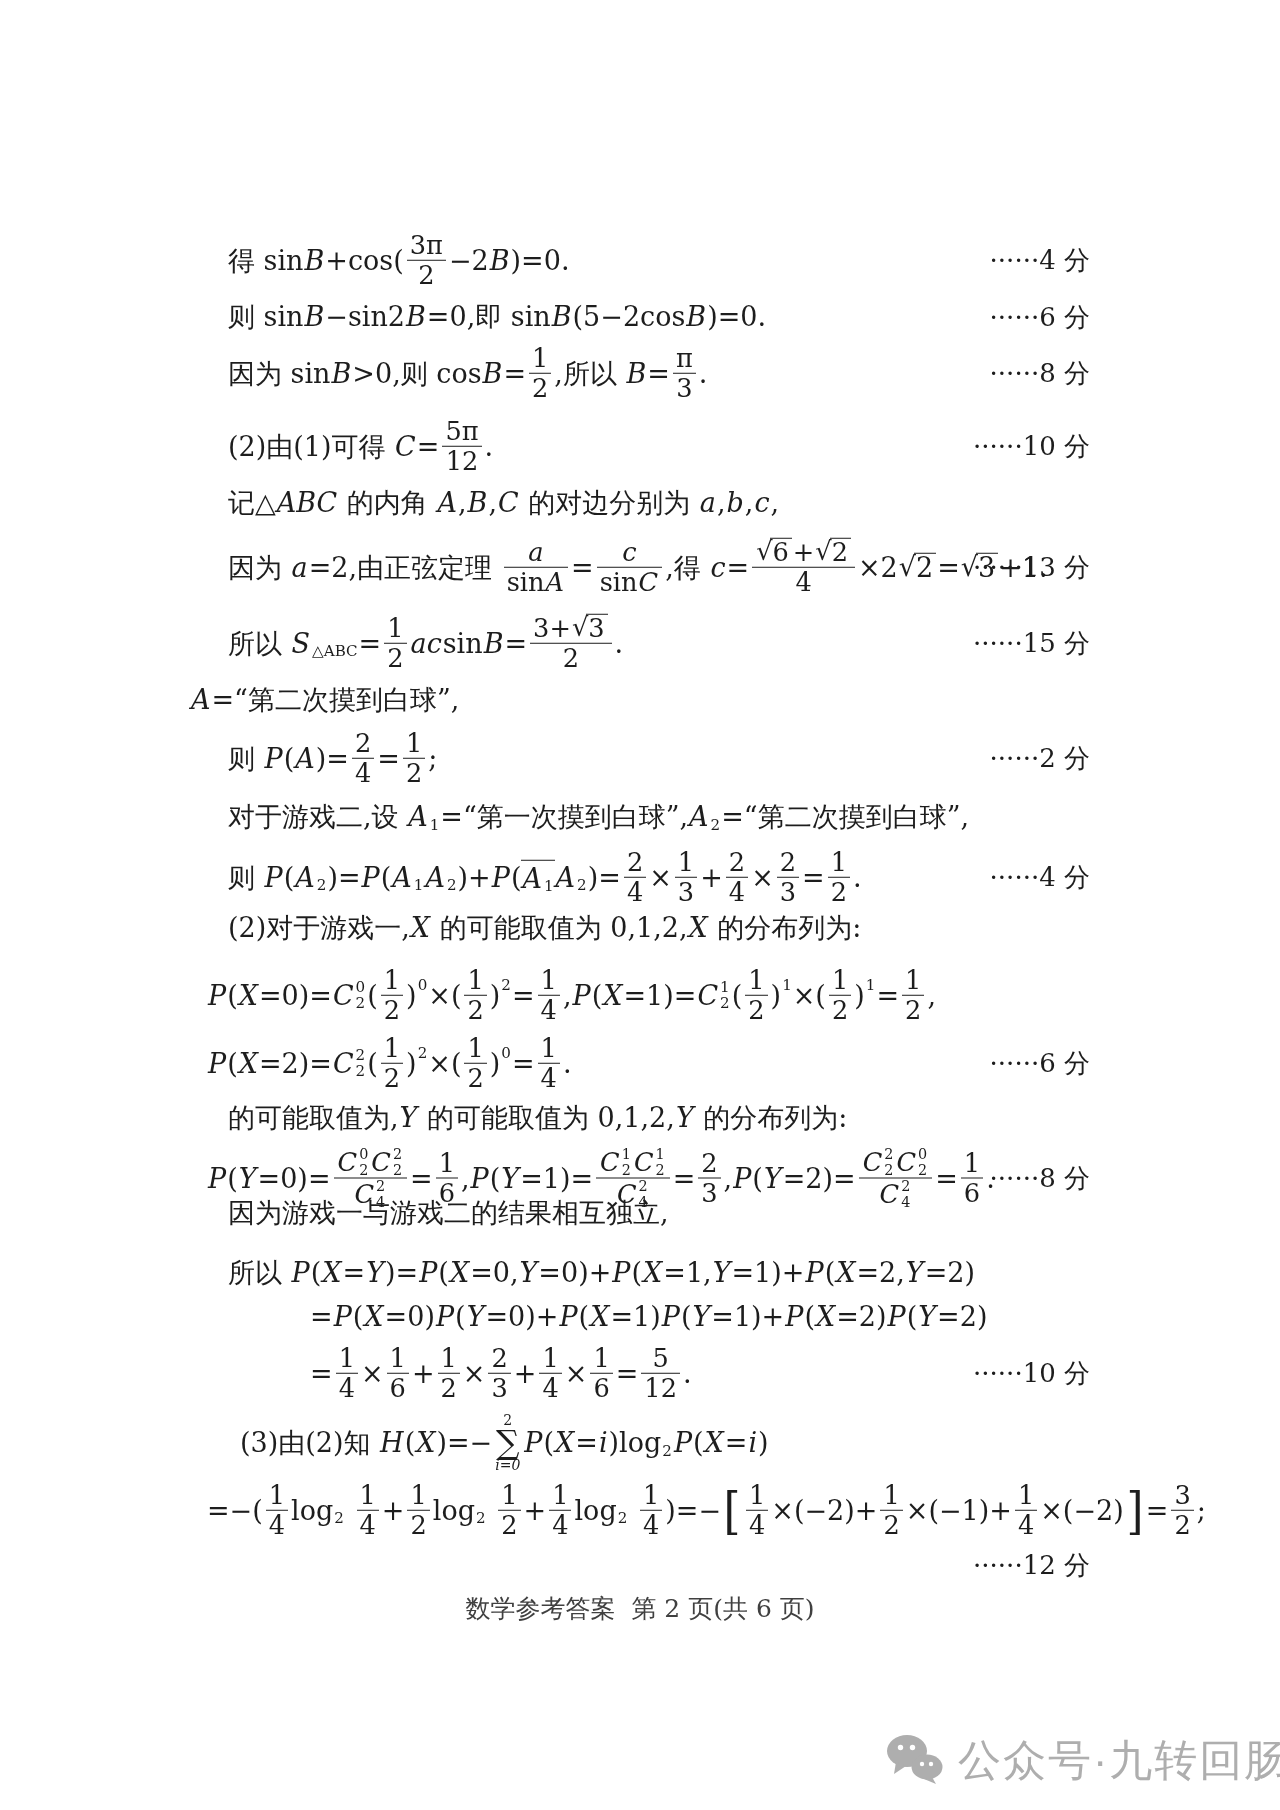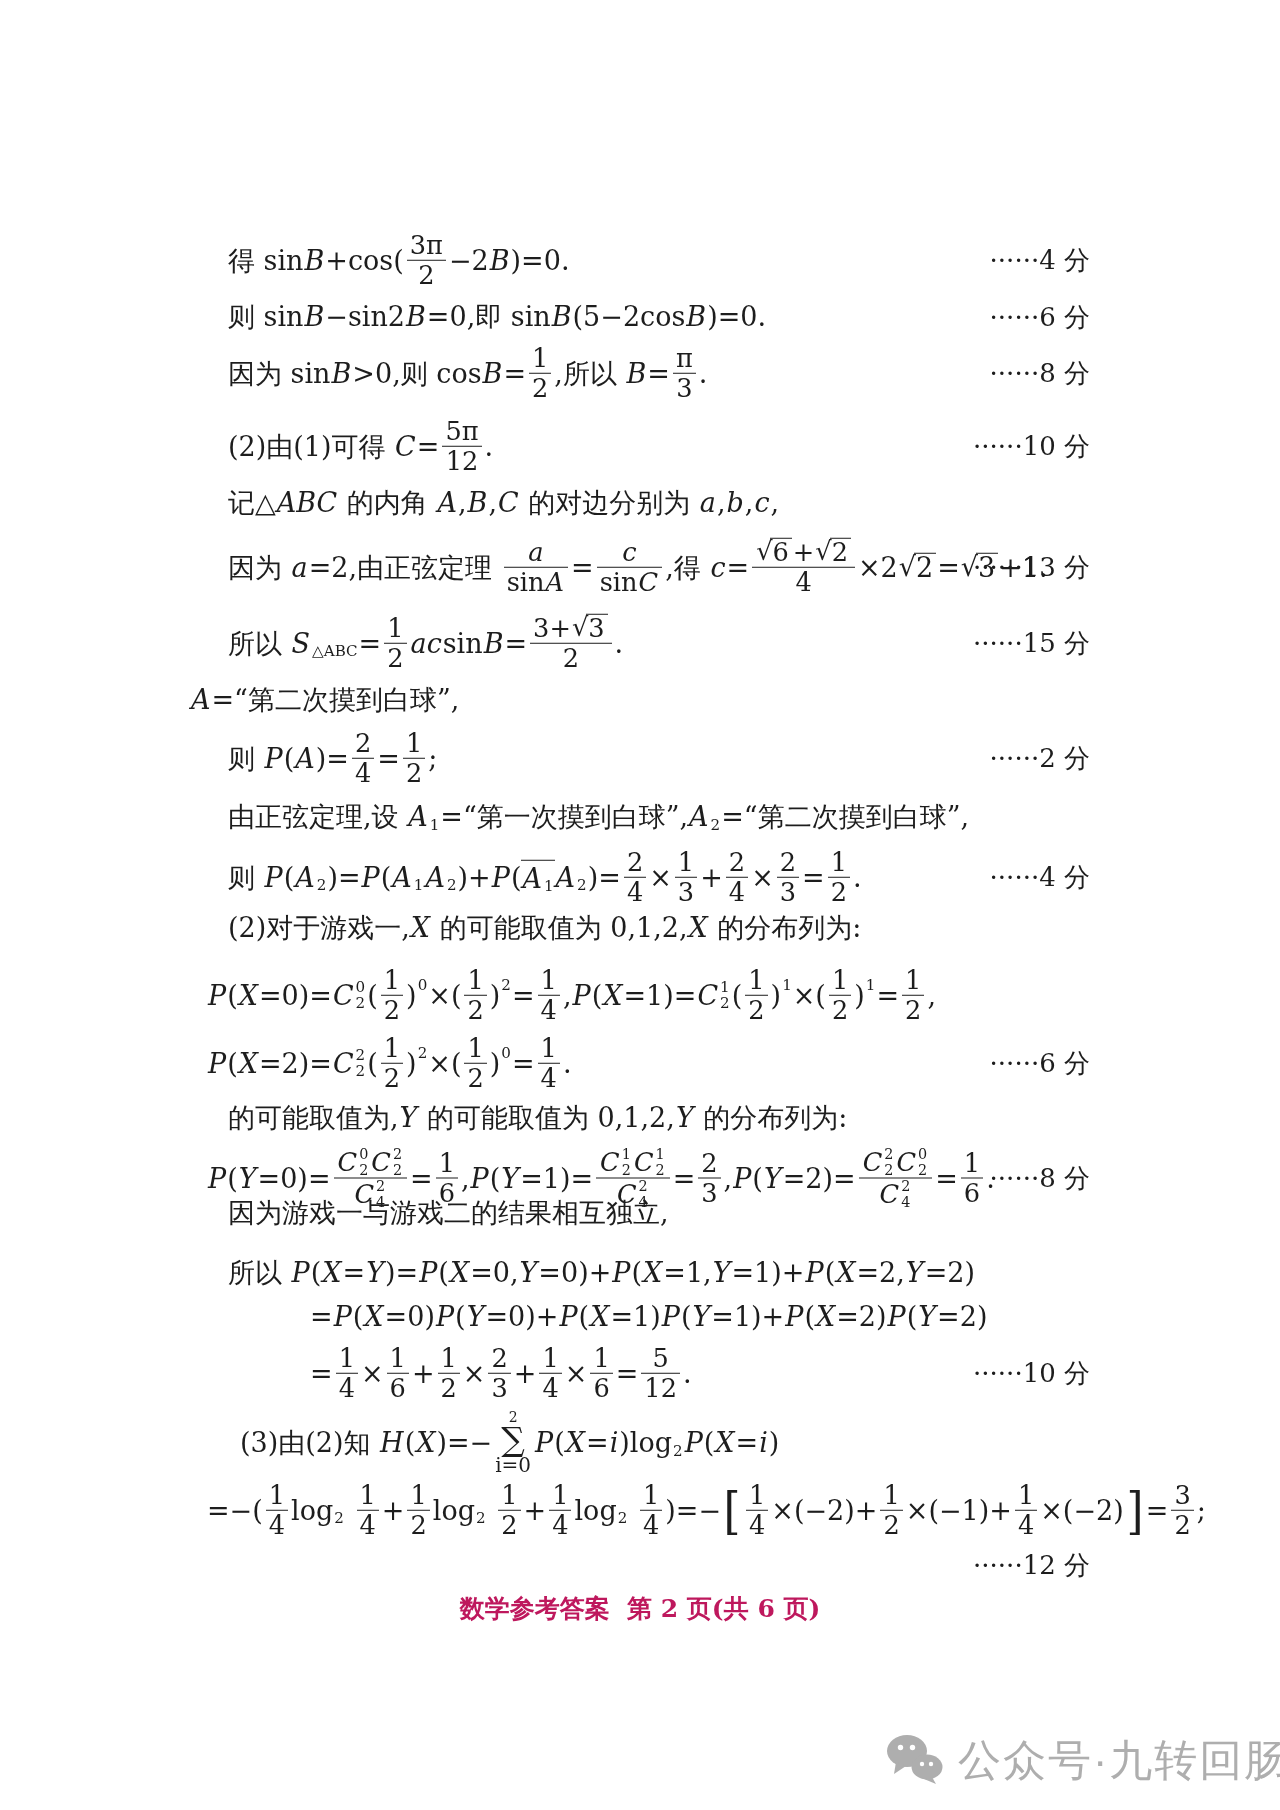--- a/index.html
+++ b/index.html
@@ -23,30 +23,30 @@
     margin:0 3px;font-size:0.95em;line-height:1.12;}
   .frac .num,.frac .den{display:flex;align-items:center;justify-content:center;padding:0 3px;}
   .frac .den{border-top:1.7px solid #1d1d1d;}
   .sqrt{display:inline-flex;align-items:center;margin:0 1px;}
   .sqrt .rsign{line-height:1;transform:translateY(-1px);}
   .sqrt .rbody{border-top:1.7px solid #1d1d1d;padding:0 3px 0 2px;margin-left:-2px;line-height:1.05;}
   .ovl{display:inline-flex;align-items:center;border-top:1.7px solid #1d1d1d;padding-top:1px;}
   .sum{display:inline-flex;flex-direction:column;align-items:center;line-height:1;margin:0 3px;}
   .sum .s-top{font-size:14px;}
   .sum .s-sigma{font-size:33px;line-height:0.95;}
-  .sum .s-bot{font-size:20px;}
+  .sum .s-bot{font-size:14px;font-style:italic;}
   .bigbr{font-size:1.9em;line-height:0.8;font-weight:400;margin:0 1px;transform:scaleX(0.85);}
   .score{
     position:absolute;right:190px;transform:translateY(-50%);
     font-size:26px;white-space:pre;color:#1d1d1d;
     font-family:"DejaVu Serif","Liberation Serif",serif;
   }
   #footer{
     position:absolute;left:0;right:0;top:1608px;transform:translateY(-50%);
-    text-align:center;font-size:25px;font-weight:bold;white-space:pre;color:#be185d;
+    text-align:center;font-size:25px;font-weight:normal;white-space:pre;color:#404040;
   }
   #watermark{
     position:absolute;left:886px;top:1732px;display:flex;align-items:center;gap:14px;
     color:#aeaeae;
   }
   #watermark .wm-text{
     font-family:"Liberation Sans","DejaVu Sans",sans-serif;
     font-size:43px;letter-spacing:2px;white-space:pre;
   }
 </style>
@@ -64,21 +64,21 @@
       <div class="line" style="left: 228px; top: 446px;"><span class="tok-t">(2)由(1)可得 </span><span class="tok-v">C</span><span class="tok-t">=</span><span class="frac"><span class="num"><span class="tok-t">5π</span></span><span class="den"><span class="tok-t">12</span></span></span><span class="tok-t">.</span></div>
       <span class="score" style="top: 446px;">······10 分</span>
       <div class="line" style="left: 228px; top: 503px;"><span class="tok-t">记△</span><span class="tok-v">ABC</span><span class="tok-t"> 的内角 </span><span class="tok-v">A</span><span class="tok-t">,</span><span class="tok-v">B</span><span class="tok-t">,</span><span class="tok-v">C</span><span class="tok-t"> 的对边分别为 </span><span class="tok-v">a</span><span class="tok-t">,</span><span class="tok-v">b</span><span class="tok-t">,</span><span class="tok-v">c</span><span class="tok-t">,</span></div>
       <div class="line" style="left: 228px; top: 567px;"><span class="tok-t">因为 </span><span class="tok-v">a</span><span class="tok-t">=2,由正弦定理 </span><span class="frac"><span class="num"><span class="tok-v">a</span></span><span class="den"><span class="tok-t">sin</span><span class="tok-v">A</span></span></span><span class="tok-t">=</span><span class="frac"><span class="num"><span class="tok-v">c</span></span><span class="den"><span class="tok-t">sin</span><span class="tok-v">C</span></span></span><span class="tok-t">,得 </span><span class="tok-v">c</span><span class="tok-t">=</span><span class="frac"><span class="num"><span class="sqrt"><span class="rsign">√</span><span class="rbody"><span class="tok-t">6</span></span></span><span class="tok-t">+</span><span class="sqrt"><span class="rsign">√</span><span class="rbody"><span class="tok-t">2</span></span></span></span><span class="den"><span class="tok-t">4</span></span></span><span class="tok-t">×2</span><span class="sqrt"><span class="rsign">√</span><span class="rbody"><span class="tok-t">2</span></span></span><span class="tok-t">=</span><span class="sqrt"><span class="rsign">√</span><span class="rbody"><span class="tok-t">3</span></span></span><span class="tok-t">+1.</span></div>
       <span class="score" style="top: 567px;">······13 分</span>
       <div class="line" style="left: 228px; top: 643px;"><span class="tok-t">所以 </span><span class="tok-v">S</span><span class="tok-sub">△ABC</span><span class="tok-t">=</span><span class="frac"><span class="num"><span class="tok-t">1</span></span><span class="den"><span class="tok-t">2</span></span></span><span class="tok-v">ac</span><span class="tok-t">sin</span><span class="tok-v">B</span><span class="tok-t">=</span><span class="frac"><span class="num"><span class="tok-t">3+</span><span class="sqrt"><span class="rsign">√</span><span class="rbody"><span class="tok-t">3</span></span></span></span><span class="den"><span class="tok-t">2</span></span></span><span class="tok-t">.</span></div>
       <span class="score" style="top: 643px;">······15 分</span>
       <div class="line" style="left: 190px; top: 700px;"><span class="tok-v">A</span><span class="tok-t">=“第二次摸到白球”,</span></div>
       <div class="line" style="left: 228px; top: 758px;"><span class="tok-t">则 </span><span class="tok-v">P</span><span class="tok-t">(</span><span class="tok-v">A</span><span class="tok-t">)=</span><span class="frac"><span class="num"><span class="tok-t">2</span></span><span class="den"><span class="tok-t">4</span></span></span><span class="tok-t">=</span><span class="frac"><span class="num"><span class="tok-t">1</span></span><span class="den"><span class="tok-t">2</span></span></span><span class="tok-t">;</span></div>
       <span class="score" style="top: 758px;">······2 分</span>
-      <div class="line" style="left: 228px; top: 817px;"><span class="tok-t">由正弦定理,设 </span><span class="tok-v">A</span><span class="tok-sub">1</span><span class="tok-t">=“第一次摸到白球”,</span><span class="tok-v">A</span><span class="tok-sub">2</span><span class="tok-t">=“第二次摸到白球”,</span></div>
+      <div class="line" style="left: 228px; top: 817px;"><span class="tok-t">对于游戏二,设 </span><span class="tok-v">A</span><span class="tok-sub">1</span><span class="tok-t">=“第一次摸到白球”,</span><span class="tok-v">A</span><span class="tok-sub">2</span><span class="tok-t">=“第二次摸到白球”,</span></div>
       <div class="line" style="left: 228px; top: 877px;"><span class="tok-t">则 </span><span class="tok-v">P</span><span class="tok-t">(</span><span class="tok-v">A</span><span class="tok-sub">2</span><span class="tok-t">)=</span><span class="tok-v">P</span><span class="tok-t">(</span><span class="tok-v">A</span><span class="tok-sub">1</span><span class="tok-v">A</span><span class="tok-sub">2</span><span class="tok-t">)+</span><span class="tok-v">P</span><span class="tok-t">(</span><span class="ovl"><span class="tok-v">A</span><span class="tok-sub">1</span></span><span class="tok-v">A</span><span class="tok-sub">2</span><span class="tok-t">)=</span><span class="frac"><span class="num"><span class="tok-t">2</span></span><span class="den"><span class="tok-t">4</span></span></span><span class="tok-t">×</span><span class="frac"><span class="num"><span class="tok-t">1</span></span><span class="den"><span class="tok-t">3</span></span></span><span class="tok-t">+</span><span class="frac"><span class="num"><span class="tok-t">2</span></span><span class="den"><span class="tok-t">4</span></span></span><span class="tok-t">×</span><span class="frac"><span class="num"><span class="tok-t">2</span></span><span class="den"><span class="tok-t">3</span></span></span><span class="tok-t">=</span><span class="frac"><span class="num"><span class="tok-t">1</span></span><span class="den"><span class="tok-t">2</span></span></span><span class="tok-t">.</span></div>
       <span class="score" style="top: 877px;">······4 分</span>
       <div class="line" style="left: 228px; top: 928px;"><span class="tok-t">(2)对于游戏一,</span><span class="tok-v">X</span><span class="tok-t"> 的可能取值为 0,1,2,</span><span class="tok-v">X</span><span class="tok-t"> 的分布列为:</span></div>
       <div class="line" style="left: 207px; top: 995px;"><span class="tok-v">P</span><span class="tok-t">(</span><span class="tok-v">X</span><span class="tok-t">=0)=</span><span class="tok-v">C</span><span class="tok-ss"><span class="ss-top">0</span><span class="ss-bot">2</span></span><span class="tok-t">(</span><span class="frac"><span class="num"><span class="tok-t">1</span></span><span class="den"><span class="tok-t">2</span></span></span><span class="tok-t">)</span><span class="tok-sup">0</span><span class="tok-t">×(</span><span class="frac"><span class="num"><span class="tok-t">1</span></span><span class="den"><span class="tok-t">2</span></span></span><span class="tok-t">)</span><span class="tok-sup">2</span><span class="tok-t">=</span><span class="frac"><span class="num"><span class="tok-t">1</span></span><span class="den"><span class="tok-t">4</span></span></span><span class="tok-t">,</span><span class="tok-v">P</span><span class="tok-t">(</span><span class="tok-v">X</span><span class="tok-t">=1)=</span><span class="tok-v">C</span><span class="tok-ss"><span class="ss-top">1</span><span class="ss-bot">2</span></span><span class="tok-t">(</span><span class="frac"><span class="num"><span class="tok-t">1</span></span><span class="den"><span class="tok-t">2</span></span></span><span class="tok-t">)</span><span class="tok-sup">1</span><span class="tok-t">×(</span><span class="frac"><span class="num"><span class="tok-t">1</span></span><span class="den"><span class="tok-t">2</span></span></span><span class="tok-t">)</span><span class="tok-sup">1</span><span class="tok-t">=</span><span class="frac"><span class="num"><span class="tok-t">1</span></span><span class="den"><span class="tok-t">2</span></span></span><span class="tok-t">,</span></div>
       <div class="line" style="left: 207px; top: 1063px;"><span class="tok-v">P</span><span class="tok-t">(</span><span class="tok-v">X</span><span class="tok-t">=2)=</span><span class="tok-v">C</span><span class="tok-ss"><span class="ss-top">2</span><span class="ss-bot">2</span></span><span class="tok-t">(</span><span class="frac"><span class="num"><span class="tok-t">1</span></span><span class="den"><span class="tok-t">2</span></span></span><span class="tok-t">)</span><span class="tok-sup">2</span><span class="tok-t">×(</span><span class="frac"><span class="num"><span class="tok-t">1</span></span><span class="den"><span class="tok-t">2</span></span></span><span class="tok-t">)</span><span class="tok-sup">0</span><span class="tok-t">=</span><span class="frac"><span class="num"><span class="tok-t">1</span></span><span class="den"><span class="tok-t">4</span></span></span><span class="tok-t">.</span></div>
       <span class="score" style="top: 1063px;">······6 分</span>
       <div class="line" style="left: 228px; top: 1118px;"><span class="tok-t">的可能取值为,</span><span class="tok-v">Y</span><span class="tok-t"> 的可能取值为 0,1,2,</span><span class="tok-v">Y</span><span class="tok-t"> 的分布列为:</span></div>
       <div class="line" style="left: 207px; top: 1178px;"><span class="tok-v">P</span><span class="tok-t">(</span><span class="tok-v">Y</span><span class="tok-t">=0)=</span><span class="frac"><span class="num"><span class="tok-v">C</span><span class="tok-ss"><span class="ss-top">0</span><span class="ss-bot">2</span></span><span class="tok-v">C</span><span class="tok-ss"><span class="ss-top">2</span><span class="ss-bot">2</span></span></span><span class="den"><span class="tok-v">C</span><span class="tok-ss"><span class="ss-top">2</span><span class="ss-bot">4</span></span></span></span><span class="tok-t">=</span><span class="frac"><span class="num"><span class="tok-t">1</span></span><span class="den"><span class="tok-t">6</span></span></span><span class="tok-t">,</span><span class="tok-v">P</span><span class="tok-t">(</span><span class="tok-v">Y</span><span class="tok-t">=1)=</span><span class="frac"><span class="num"><span class="tok-v">C</span><span class="tok-ss"><span class="ss-top">1</span><span class="ss-bot">2</span></span><span class="tok-v">C</span><span class="tok-ss"><span class="ss-top">1</span><span class="ss-bot">2</span></span></span><span class="den"><span class="tok-v">C</span><span class="tok-ss"><span class="ss-top">2</span><span class="ss-bot">4</span></span></span></span><span class="tok-t">=</span><span class="frac"><span class="num"><span class="tok-t">2</span></span><span class="den"><span class="tok-t">3</span></span></span><span class="tok-t">,</span><span class="tok-v">P</span><span class="tok-t">(</span><span class="tok-v">Y</span><span class="tok-t">=2)=</span><span class="frac"><span class="num"><span class="tok-v">C</span><span class="tok-ss"><span class="ss-top">2</span><span class="ss-bot">2</span></span><span class="tok-v">C</span><span class="tok-ss"><span class="ss-top">0</span><span class="ss-bot">2</span></span></span><span class="den"><span class="tok-v">C</span><span class="tok-ss"><span class="ss-top">2</span><span class="ss-bot">4</span></span></span></span><span class="tok-t">=</span><span class="frac"><span class="num"><span class="tok-t">1</span></span><span class="den"><span class="tok-t">6</span></span></span><span class="tok-t">.</span></div>
       <span class="score" style="top: 1178px;">······8 分</span>
       <div class="line" style="left: 228px; top: 1213px;"><span class="tok-t">因为游戏一与游戏二的结果相互独立,</span></div>

